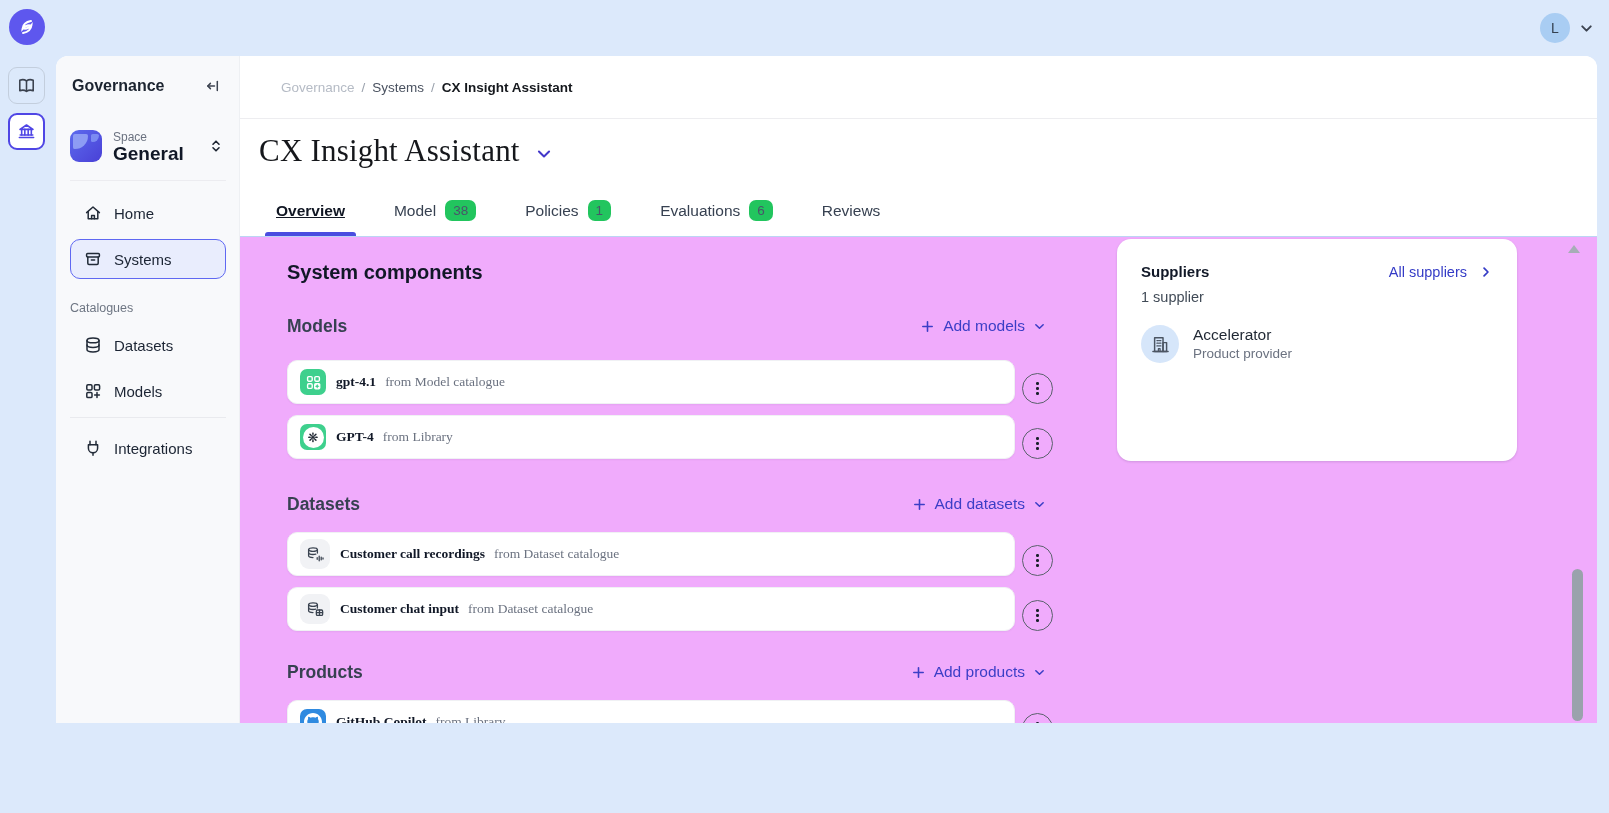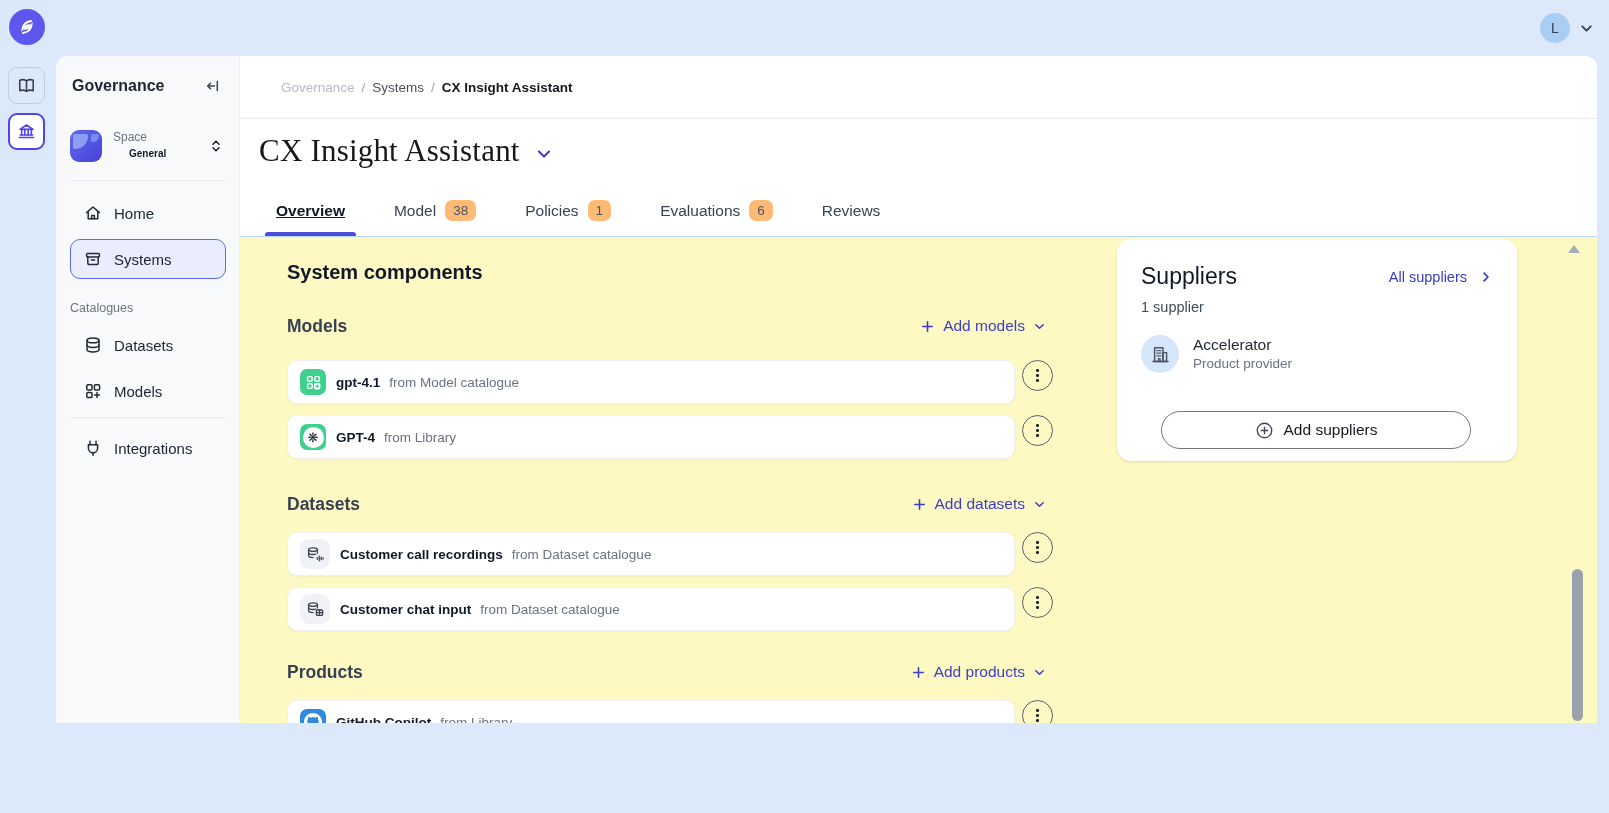--- a/index.html
+++ b/index.html
@@ -33,21 +33,21 @@
   .space-wrap { margin:8px 13px 0 14px; padding:6px 2px 18px 0; border-bottom:1px solid #ececf0;
                 display:flex; align-items:center; cursor:pointer; }
   .space-ic { width:32px; height:32px; border-radius:9px; background:linear-gradient(135deg,#5d6bee 0%,#4940d6 100%);
               position:relative; overflow:hidden; flex:none; }
   .space-ic::before { content:""; position:absolute; left:3px; top:4px; width:15px; height:15px;
                       background:#8d9cf4; border-radius:2px 2px 14px 2px; }
   .space-ic::after { content:""; position:absolute; right:3px; top:4px; width:8px; height:8px;
                      background:#7c8bf2; border-radius:2px 2px 8px 2px; }
   .space-txt { margin-left:11px; flex:1; }
   .space-label { font-size:12px; color:#6b7280; line-height:15px; }
-  .space-value { font-size:10px; font-weight:bold; color:#111827; line-height:17px;margin-left:16px; }
+  .space-value { font-size:19px; font-weight:bold; color:#111827; line-height:17px; }
   .nav { margin:12px 13px 0 14px; }
   .nav-item { height:40px; border-radius:10px; display:flex; align-items:center; gap:11px;
               padding:0 12px; font-size:15px; color:#1b2433; cursor:pointer; margin-bottom:6px; border:1px solid transparent; }
   .nav-item.sel { background:#e9edfd; border:1px solid #5f68f2; }
   .sec-label { margin:22px 0 0 14px; font-size:12.5px; color:#6e7683; }
   .nav2 { margin:10px 13px 0 14px; }
   .sb-div { margin:4px 13px 10px 14px; border-top:1px solid #e9eaee; }
 
   
   .content { flex:1; display:flex; flex-direction:column; min-width:0; }
@@ -59,54 +59,54 @@
   .crumb-bar .c3 { color:#15181d; font-weight:bold; }
 
   .header2 { height:118px; flex:none; position:relative; background:#fff; border-bottom:1px solid #bcd5f3; }
   .title-row { display:flex; align-items:center; margin:14px 0 0 19px; cursor:pointer; }
   .page-title { font-family:"Liberation Serif", serif; font-size:31px; color:#15171b; letter-spacing:.2px; }
   .title-chev { margin-left:15px; margin-top:6px; }
   .tab-bar { position:absolute; left:25px; bottom:0; display:flex; gap:27px; }
   .tab { position:relative; padding:0 11px 15px; font-size:15.5px; color:#374151; display:flex; align-items:center; gap:9px; cursor:pointer; }
   .tab.active { color:#101623; font-weight:bold;text-decoration:underline; }
   .tab.active::after { content:""; position:absolute; left:0; right:0; bottom:0; height:4px; background:#4a4de0; border-radius:3px 3px 0 0; }
-  .badge { background:#fdba74; color:#49556a; font-size:13.5px; font-weight:normal; padding:2px 8px; border-radius:7px; line-height:17px; }
-
-  .scroll-area { flex:1; position:relative; background:#fef9c3; overflow:hidden; }
+  .badge { background:#22c55e; color:#49556a; font-size:13.5px; font-weight:normal; padding:2px 8px; border-radius:7px; line-height:17px; }
+
+  .scroll-area { flex:1; position:relative; background:#f0abfc; overflow:hidden; }
   .main-col { position:absolute; left:47px; top:0; width:767px; }
   .h1 { margin-top:21px; font-size:20px; font-weight:bold; color:#111827; line-height:28px; }
   .sec-head { display:flex; justify-content:space-between; align-items:center; width:759px; height:26px; }
   .sec-head.m1 { margin-top:27px; }
   .sec-head.m2 { margin-top:32px; }
   .sec-head.m3 { margin-top:28px; }
   .sec-title { font-size:17.5px; font-weight:bold; color:#374151; }
   .add-link { display:flex; align-items:center; gap:8px; background:none; border:none; color:#3b3ec6;
               font-size:15.5px; font-family:inherit; cursor:pointer; }
   .rows { margin-top:21px; }
   .rows.d { margin-top:15px; }
-  .row-line { display:flex; align-items:flex-start; margin-bottom:11px; }
+  .row-line { display:flex; align-items:flex-end; margin-bottom:11px;font-family:Liberation Serif, serif; }
   .row-card { width:728px; height:44px; background:#ffffff; border:1px solid #f0f1f4; border-radius:10px;
               box-shadow:0 1px 2px rgba(16,24,40,.05); display:flex; align-items:center; padding:0 12px; cursor:pointer; }
   .row-ic { width:26px; height:26px; border-radius:7px; flex:none; display:flex; align-items:center; justify-content:center; }
   .row-ic.green { background:#3ed08d; }
   .row-ic.gray  { width:30px; height:30px; border-radius:9px; background:#f1f2f5; }
   .row-ic.blue  { background:#2f8ae0; }
   .oa-circle { width:21px; height:21px; background:#fff; border-radius:50%; display:flex; align-items:center; justify-content:center;
                font-size:13px; color:#202733; line-height:1; }
   .row-name { margin-left:10px; font-size:13.5px; font-weight:bold; color:#111827; }
   .row-src { margin-left:9px; font-size:13.5px; color:#6b7280; }
   .kebab { margin-left:7px; width:31px; height:31px; border-radius:50%; border:1px solid #5a616c; background:transparent;
            display:flex; flex-direction:column; align-items:center; justify-content:center; gap:2.5px; cursor:pointer; }
   .kebab i { width:2.5px; height:2.5px; border-radius:50%; background:#1a212b; }
 
   
   .sup-card { position:absolute; left:877px; top:2px; width:400px; height:222px; background:#fff; border-radius:14px;
               box-shadow:0 1px 3px rgba(16,24,40,.09), 0 1px 2px rgba(16,24,40,.05); padding:24px; }
   .sup-head { display:flex; align-items:center; justify-content:space-between; }
-  .sup-title { font-size:23px; font-weight:normal; color:#111827; }
+  .sup-title { font-size:15px; font-weight:bold; color:#111827; }
   .sup-link { display:flex; align-items:center; gap:12px; background:none; border:none; color:#343bc6;
               font-size:14.5px; font-family:inherit; cursor:pointer; }
   .sup-count { margin-top:9px; font-size:14.5px; color:#414b57; }
   .sup-row { margin-top:20px; display:flex; align-items:center; cursor:pointer; }
   .sup-avatar { width:38px; height:38px; border-radius:50%; background:#d6e6fa; display:flex; align-items:center; justify-content:center; flex:none; }
   .sup-txt { margin-left:14px; }
   .sup-name { font-size:15.5px; color:#1f2733; line-height:20px; }
   .sup-role { font-size:13.5px; color:#6b7280; line-height:18px; }
   .sup-btn { position:absolute; left:44px; right:46px; bottom:12px; height:38px; border-radius:20px;
              border:1px solid #737880; background:#fff; display:flex; align-items:center; justify-content:center; gap:10px;
@@ -461,27 +461,20 @@
                   <path d="M6.6 6.2h1.4M9 6.2h1.4M6.6 8.8h1.4M9 8.8h1.4M6.6 11.4h1.4M9 11.4h1.4" stroke-width="1.2" stroke-linecap="round"></path>
                   <path d="M8 16.6v-2.6h1.6v2.6" stroke-width="1.2"></path>
                 </g>
               </svg>
             </div>
             <div class="sup-txt">
               <div class="sup-name">Accelerator</div>
               <div class="sup-role">Product provider</div>
             </div>
           </div>
-          <button class="sup-btn">
-            <svg width="19" height="19" viewBox="0 0 20 20">
-              <circle cx="10" cy="10" r="7.6" fill="none" stroke="#3f4552" stroke-width="1.4"></circle>
-              <path d="M10 6.6v6.8M6.6 10h6.8" fill="none" stroke="#3f4552" stroke-width="1.4" stroke-linecap="round"></path>
-            </svg>
-            <span>Add suppliers</span>
-          </button>
         </div>
 
         <div class="sb-up"></div>
         <div class="sb-thumb"></div>
       </div>
 
     </div>
   </div>
 </div>
 

